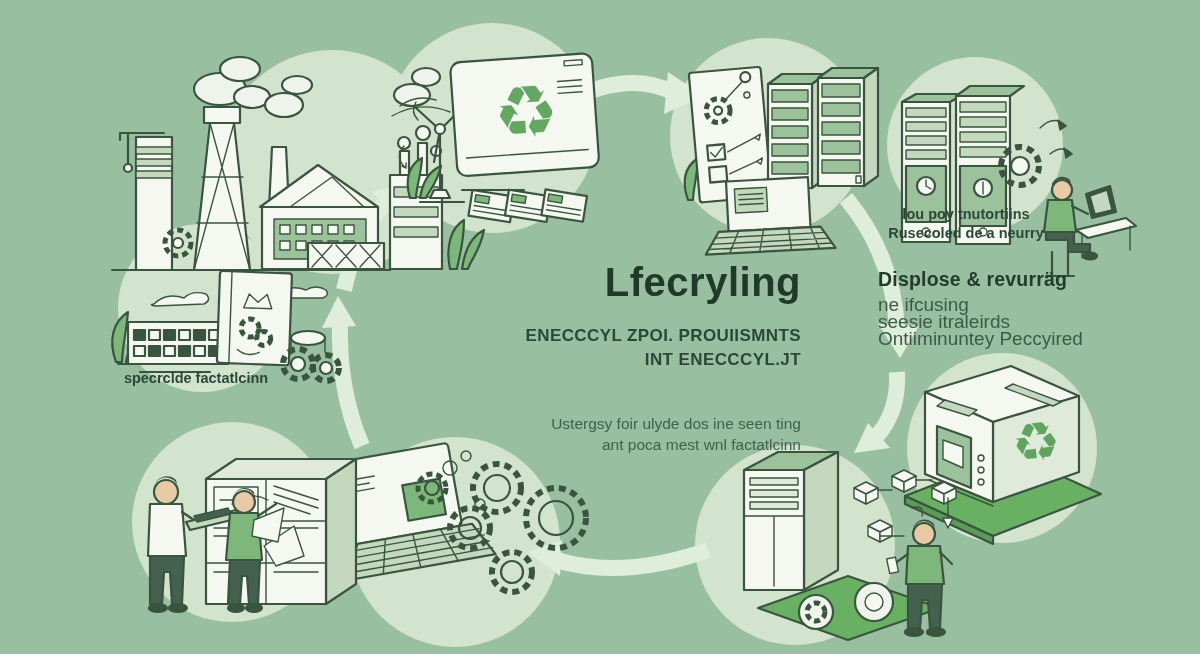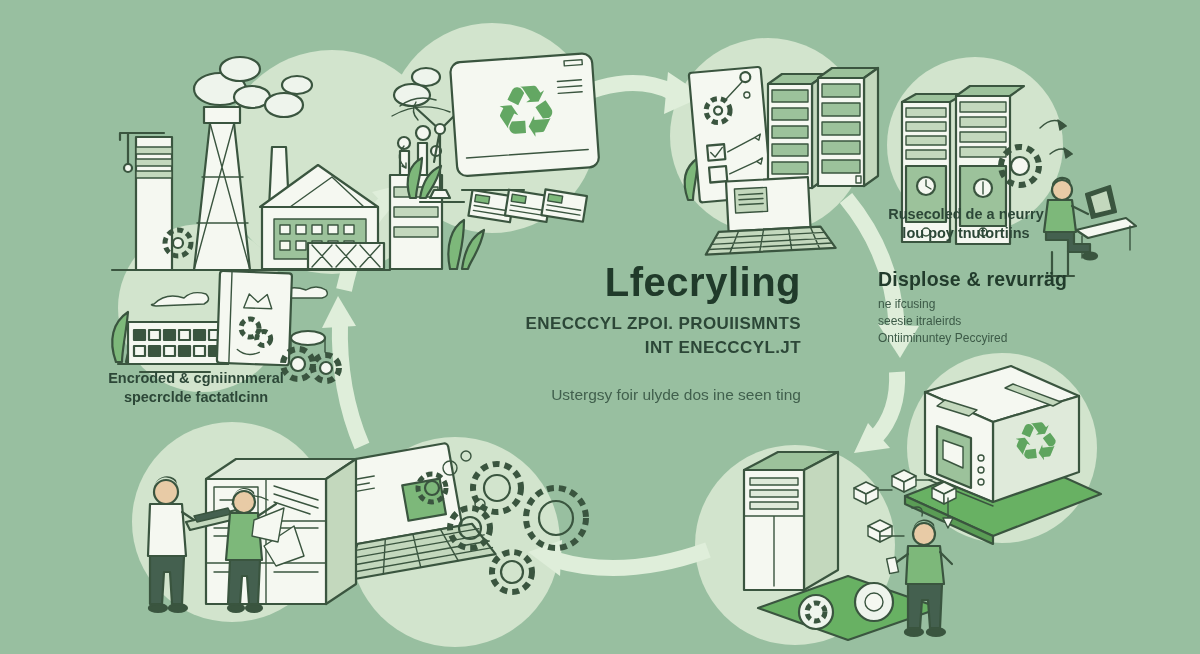--- a/index.html
+++ b/index.html
@@ -18,29 +18,29 @@
   .flg{fill:#c3d8bd}.fsh{fill:#dfeada}.fd{fill:#3a553f}.fsk{fill:#e8cba6}
   .fp{fill:#44604f}.fmat{fill:#68b163}.fsmoke{fill:#eef4ec}
   .gear{fill:none;stroke:#3a553f;stroke-width:6;stroke-dasharray:7 5}
   .gear2{fill:none;stroke:#3a553f;stroke-width:5;stroke-dasharray:6 4}
   .band{fill:none;stroke:#dfeeda;stroke-width:16}
   .bandh{fill:#dfeeda}
   .cbg{fill:#d2e4cd}
   
   .center-block{left:387px;top:260px;width:414px;text-align:right}
   .title{font-size:40px;font-weight:bold;letter-spacing:.5px;color:#203a2a}
-  .subtitle{margin-top:7px;font-size:17px;font-weight:bold;letter-spacing:.4px;
+  .subtitle{margin-top:19px;font-size:17px;font-weight:bold;letter-spacing:.4px;
             line-height:24px;color:#2c4737}
-  .centerbody{margin-top:24px;font-size:15.5px;line-height:21px;color:#41604d;font-weight:500}
+  .centerbody{margin-top:41px;font-size:15.5px;line-height:21px;color:#41604d;font-weight:500}
   .cap{font-size:14.5px;font-weight:600;line-height:19px;text-align:center;color:#2c4737}
   .cap-right{left:835px;top:205px;width:262px}
   .cap-left{left:60px;top:369px;width:272px}
   .dispose{left:878px;top:268px;width:284px;text-align:left}
   .dispose-h{font-size:19.5px;font-weight:bold;color:#223c2c;letter-spacing:.2px}
-  .dispose-l{margin-top:5px;font-size:12px;line-height:17px;color:#3c5a47;font-weight:500}
+  .dispose-l{margin-top:5px;font-size:19px;line-height:17px;color:#3c5a47;font-weight:500}
   .recycle-glyph{font-family:"DejaVu Sans",sans-serif;text-align:center;color:#63a763}
   .rg-panel{left:484px;top:68px;width:84px;height:88px;font-size:72px;line-height:88px;transform:rotate(-4deg)}
   .rg-machine{left:1002px;top:408px;width:68px;height:70px;font-size:54px;line-height:70px;transform:rotate(-7deg);color:#5fa55f}
 </style>
 </head>
 <body>
 
 <svg class="abs" style="left:0;top:0" width="1200" height="654" viewBox="0 0 1200 654">
 
   <g>
@@ -420,33 +420,33 @@
 <div class="abs recycle-glyph rg-machine">♻</div>
 
 <div class="abs center-block">
   <div class="title">Lfecryling</div>
   <div class="subtitle">
     <div>ENECCCYL ZPOI. PROUIISMNTS</div>
     <div>INT ENECCCYL.JT</div>
   </div>
   <div class="centerbody">
     <div>Ustergsy foir ulyde dos ine seen ting</div>
+    <div>ant poca mest wnl factatlcinn</div>
   </div>
 </div>
 
 <div class="abs cap cap-right">
+  <div>lou poy tnutortiins</div>
   <div>Rusecoled de a neurry</div>
-  <div>lou poy tnutortiins</div>
 </div>
 
 <div class="abs dispose">
   <div class="dispose-h">Displose &amp; revurräg</div>
   <div class="dispose-l">
     <div>ne ifcusing</div>
     <div>seesie itraleirds</div>
     <div>Ontiiminuntey Peccyired</div>
   </div>
 </div>
 
 <div class="abs cap cap-left">
-  <div>Encroded &amp; cgniinnmeral</div>
   <div>specrclde factatlcinn</div>
 </div>
 
 </body></html>

